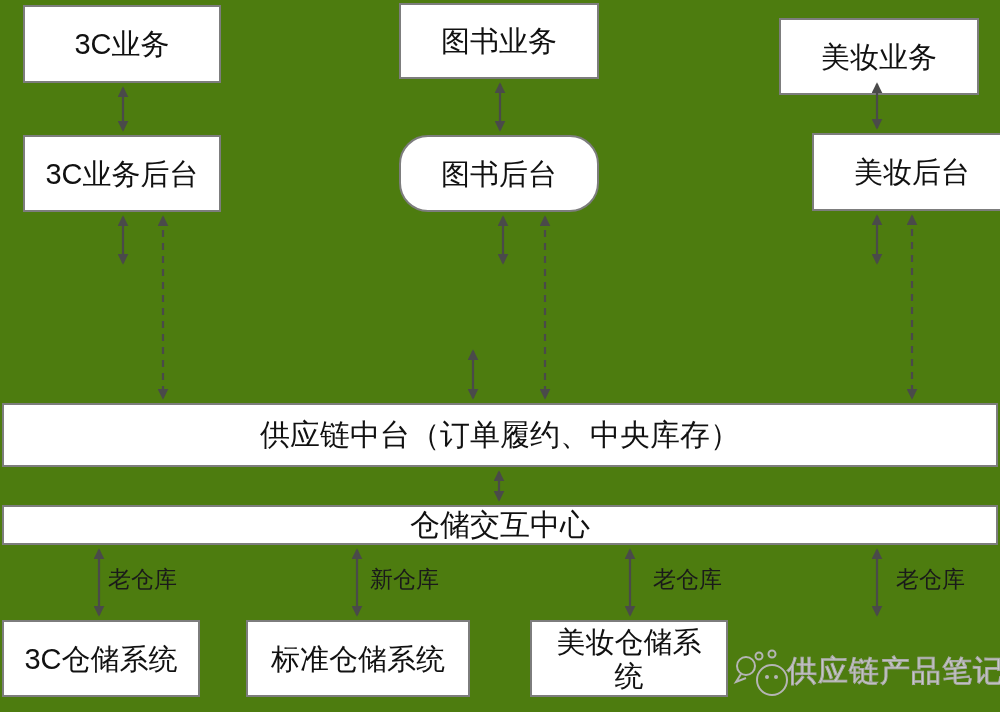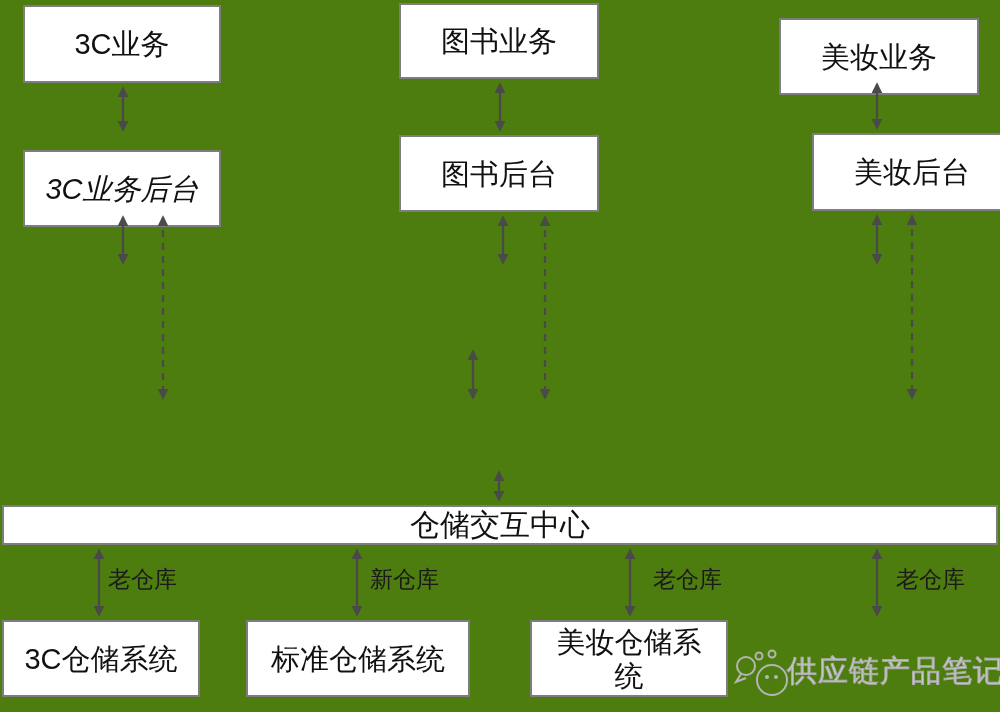--- a/index.html
+++ b/index.html
@@ -82,30 +82,33 @@
   <div class="box" style="left:23px; top:5px; width:198px; height:78px;">
     <span class="inner">3C业务</span>
   </div>
   <div class="box" style="left:399px; top:3px; width:200px; height:76px;">
     <span class="inner">图书业务</span>
   </div>
   <div class="box" style="left:779px; top:18px; width:200px; height:77px;">
     <span class="inner">美妆业务</span>
   </div>
 
-  <div class="box" style="left:23px; top:150px; width:198px; height:77px;font-style:italic;">
+  <div class="box" style="left:23px; top:135px; width:198px; height:77px;">
     <span class="inner">3C业务后台</span>
   </div>
-  <div class="box" style="left:399px; top:135px; width:200px; height:77px;">
+  <div class="box" style="left:399px; top:135px; width:200px; height:77px;border-radius:29px;">
     <span class="inner">图书后台</span>
   </div>
   <div class="box" style="left:812px; top:133px; width:200px; height:78px;">
     <span class="inner">美妆后台</span>
   </div>
 
+  <div class="box wide" style="left:2px; top:403px; width:996px; height:64px;">
+    <span class="inner">供应链中台（订单履约、中央库存）</span>
+  </div>
   <div class="box wide" style="left:2px; top:505px; width:996px; height:40px;">
     <span class="inner">仓储交互中心</span>
   </div>
 
   <span class="link-label" style="left:108px; top:564px;">老仓库</span>
   <span class="link-label" style="left:370px; top:564px;">新仓库</span>
   <span class="link-label" style="left:653px; top:564px;">老仓库</span>
   <span class="link-label" style="left:896px; top:564px;">老仓库</span>
 
   <div class="box" style="left:2px; top:620px; width:198px; height:77px;">

